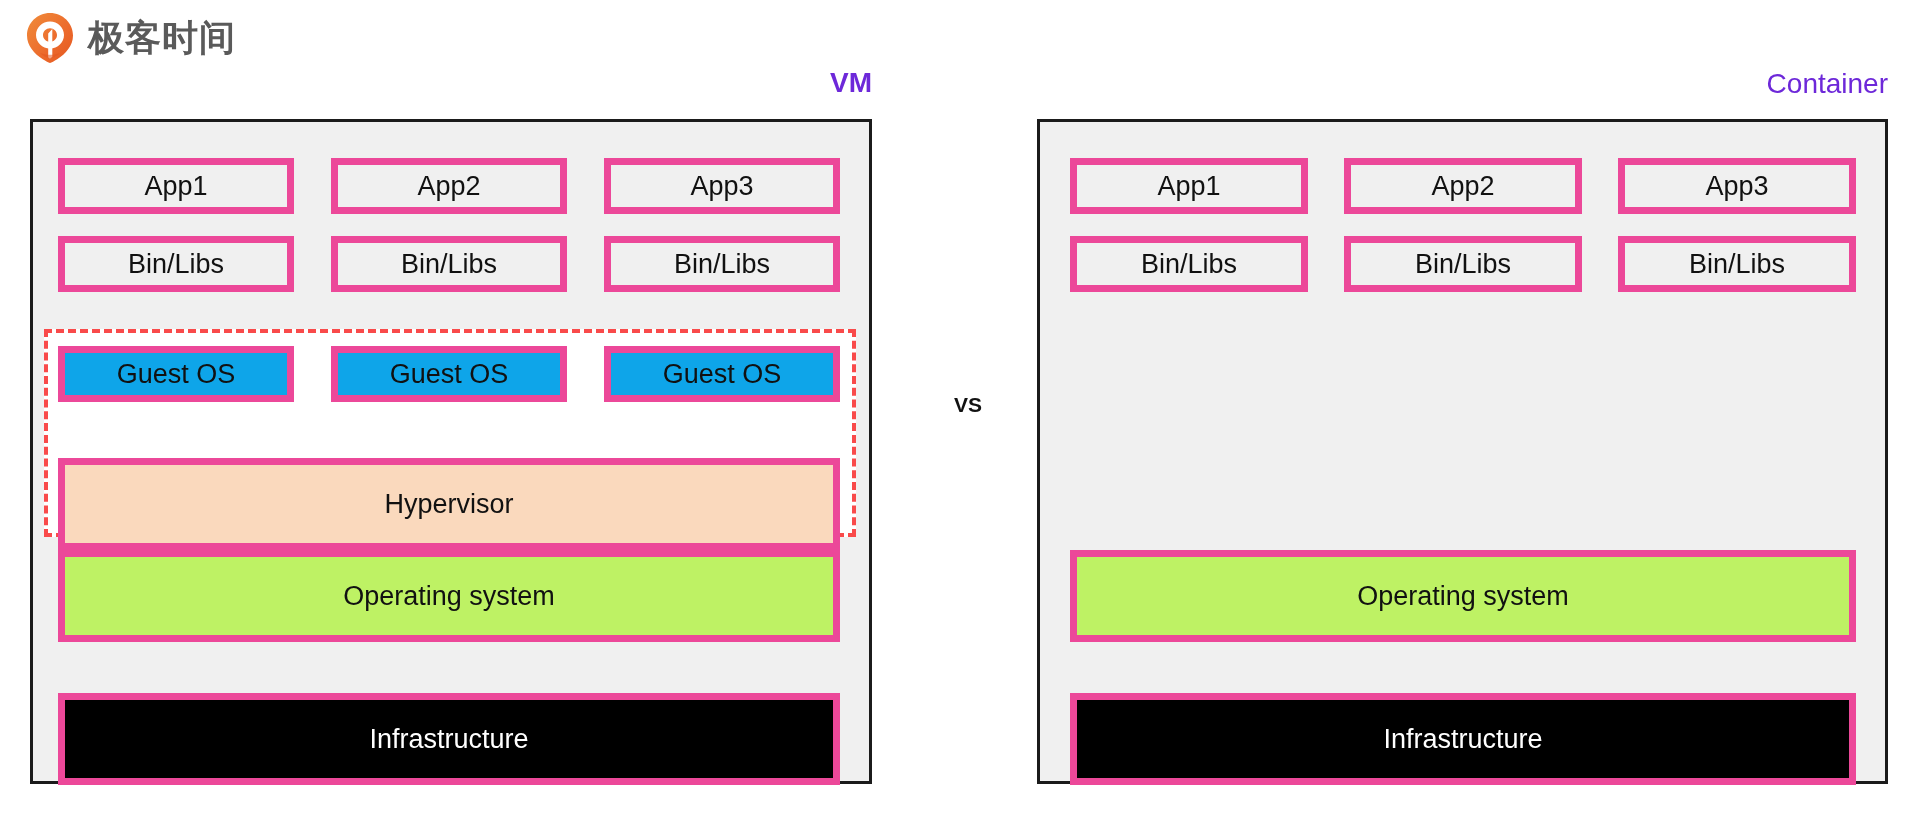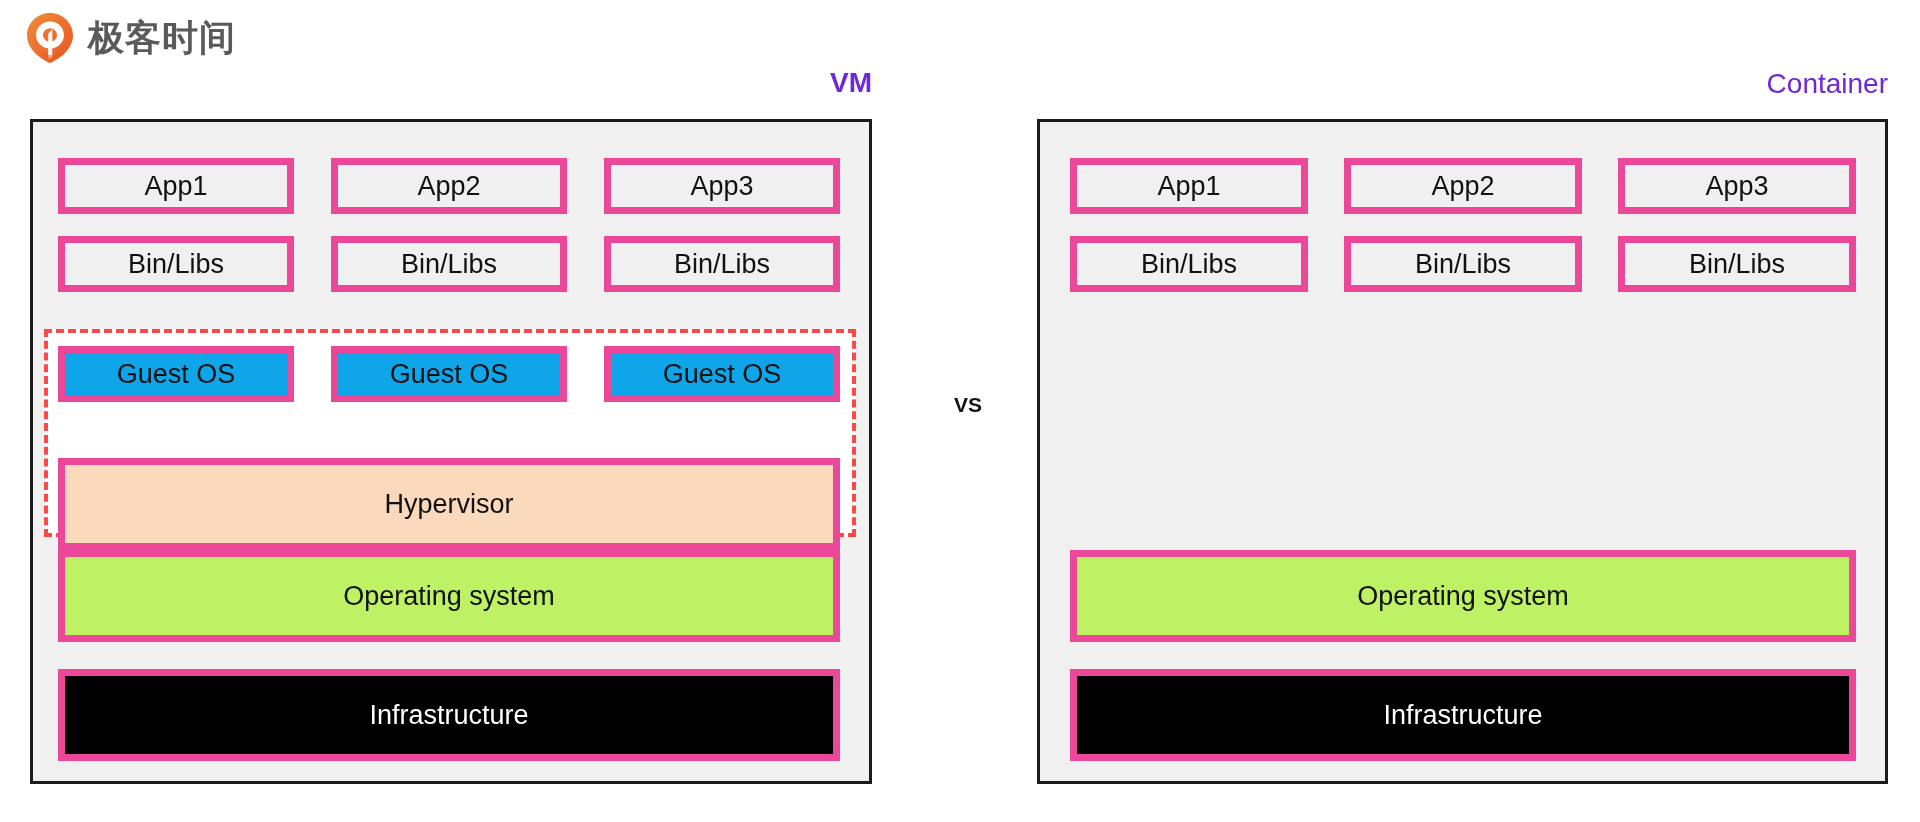--- a/index.html
+++ b/index.html
@@ -105,21 +105,21 @@
     color: #111111;
     font-size: 27px;
     font-weight: 400;
     line-height: 1;
     white-space: nowrap;
   }
   .box.fill-gray   { background: #f0f0f0; }
   .box.fill-white  { background: #0ea5e9; }
   .box.fill-peach  { background: #fad9bd; margin-top: 26px; }
   .box.fill-lilac  { background: #bef264; }
-  .box.fill-black  { background: #000000; color: #ffffff; }
+  .box.fill-black  { background: #000000; color: #ffffff; margin-top: 24px; }
 
   
   .dashed-highlight {
     position: absolute;
     box-sizing: border-box;
     border: 4px dashed #f94a4a;
     background: #ffffff;
   }
 </style>
 </head>

